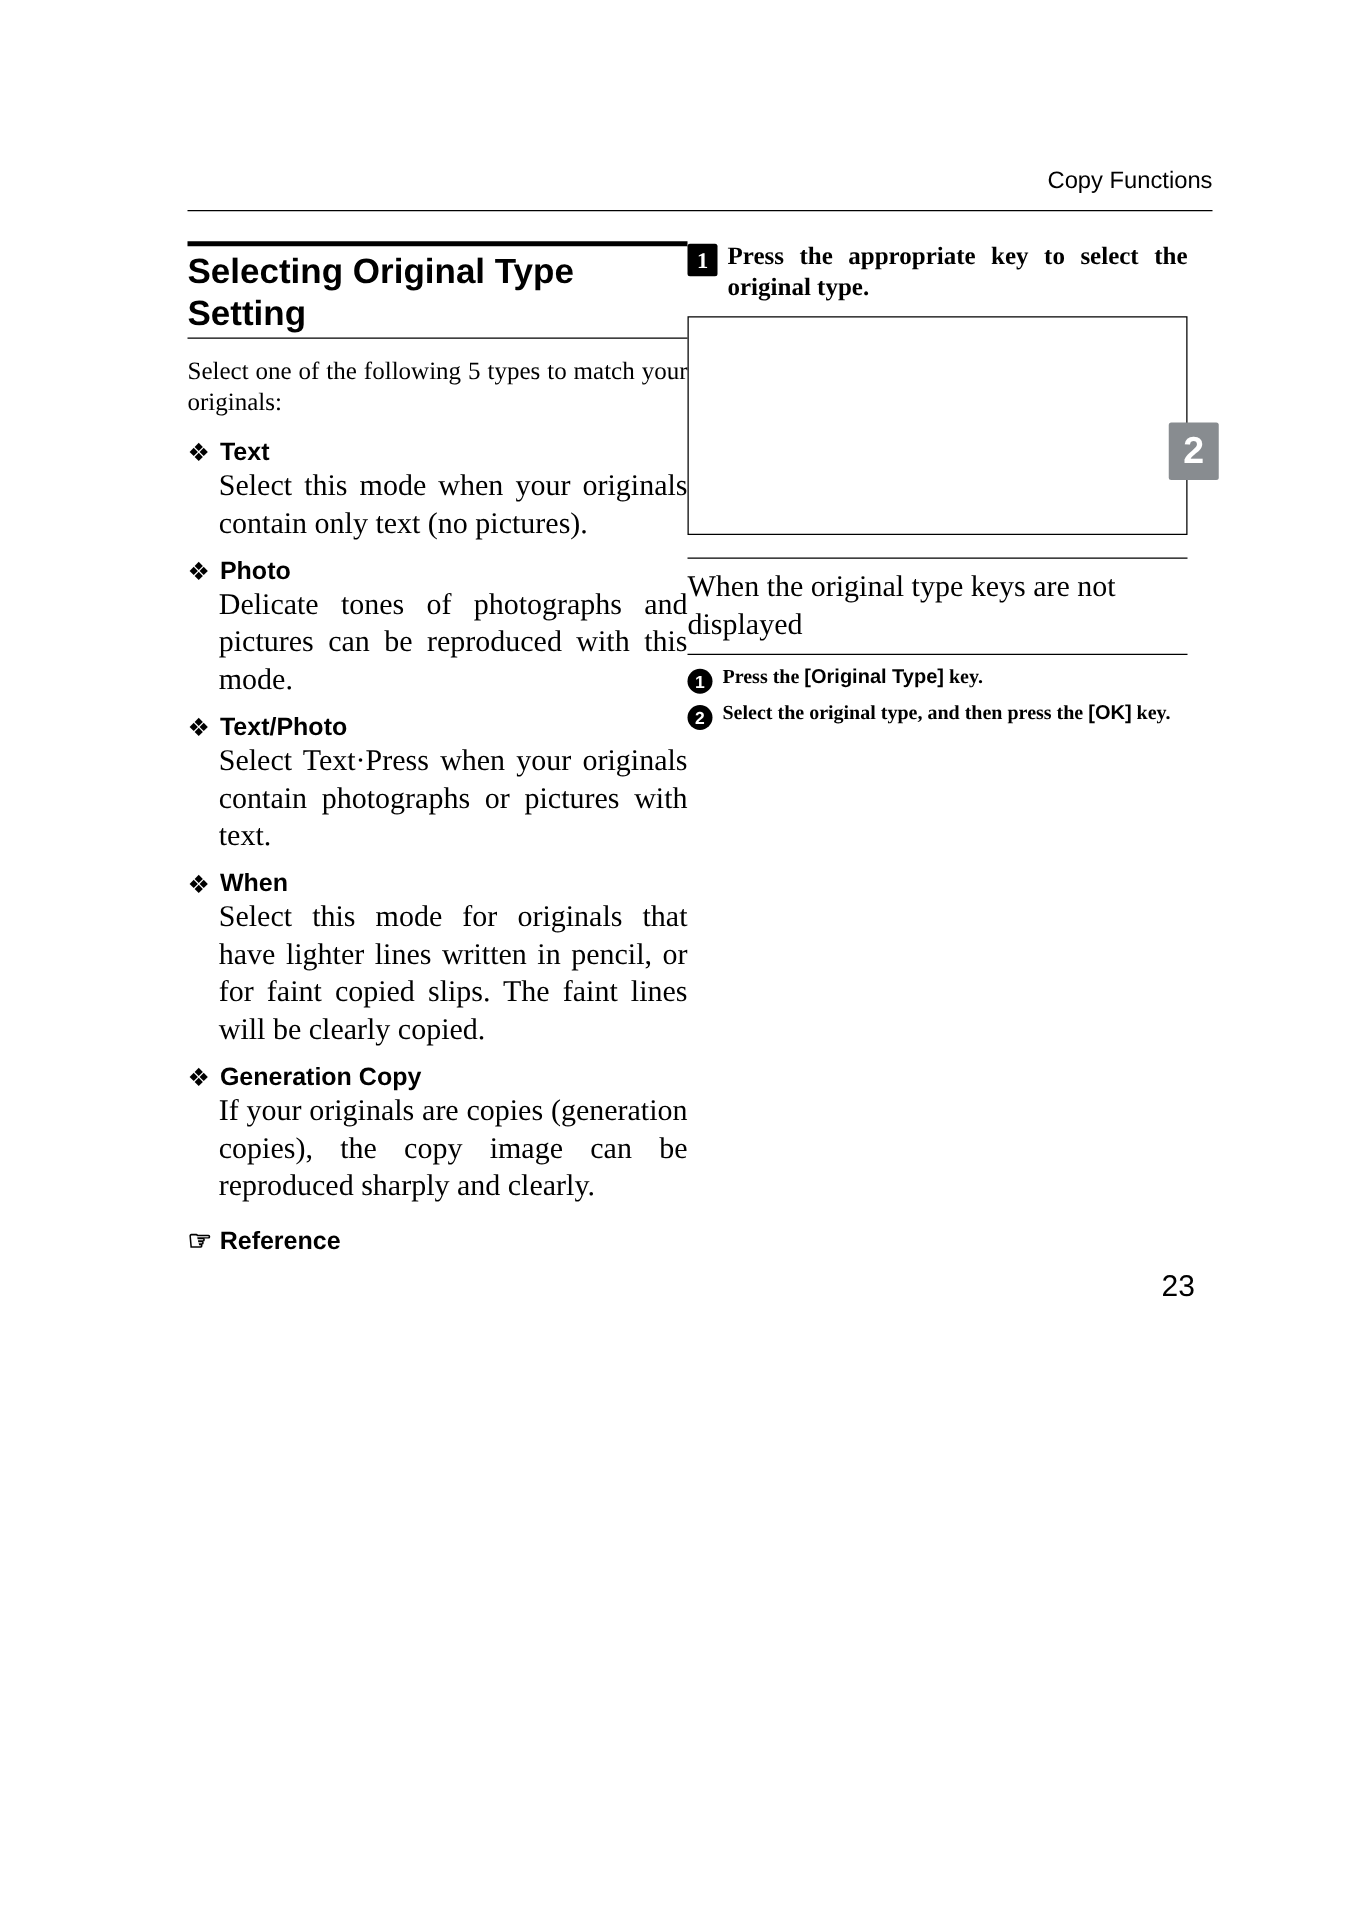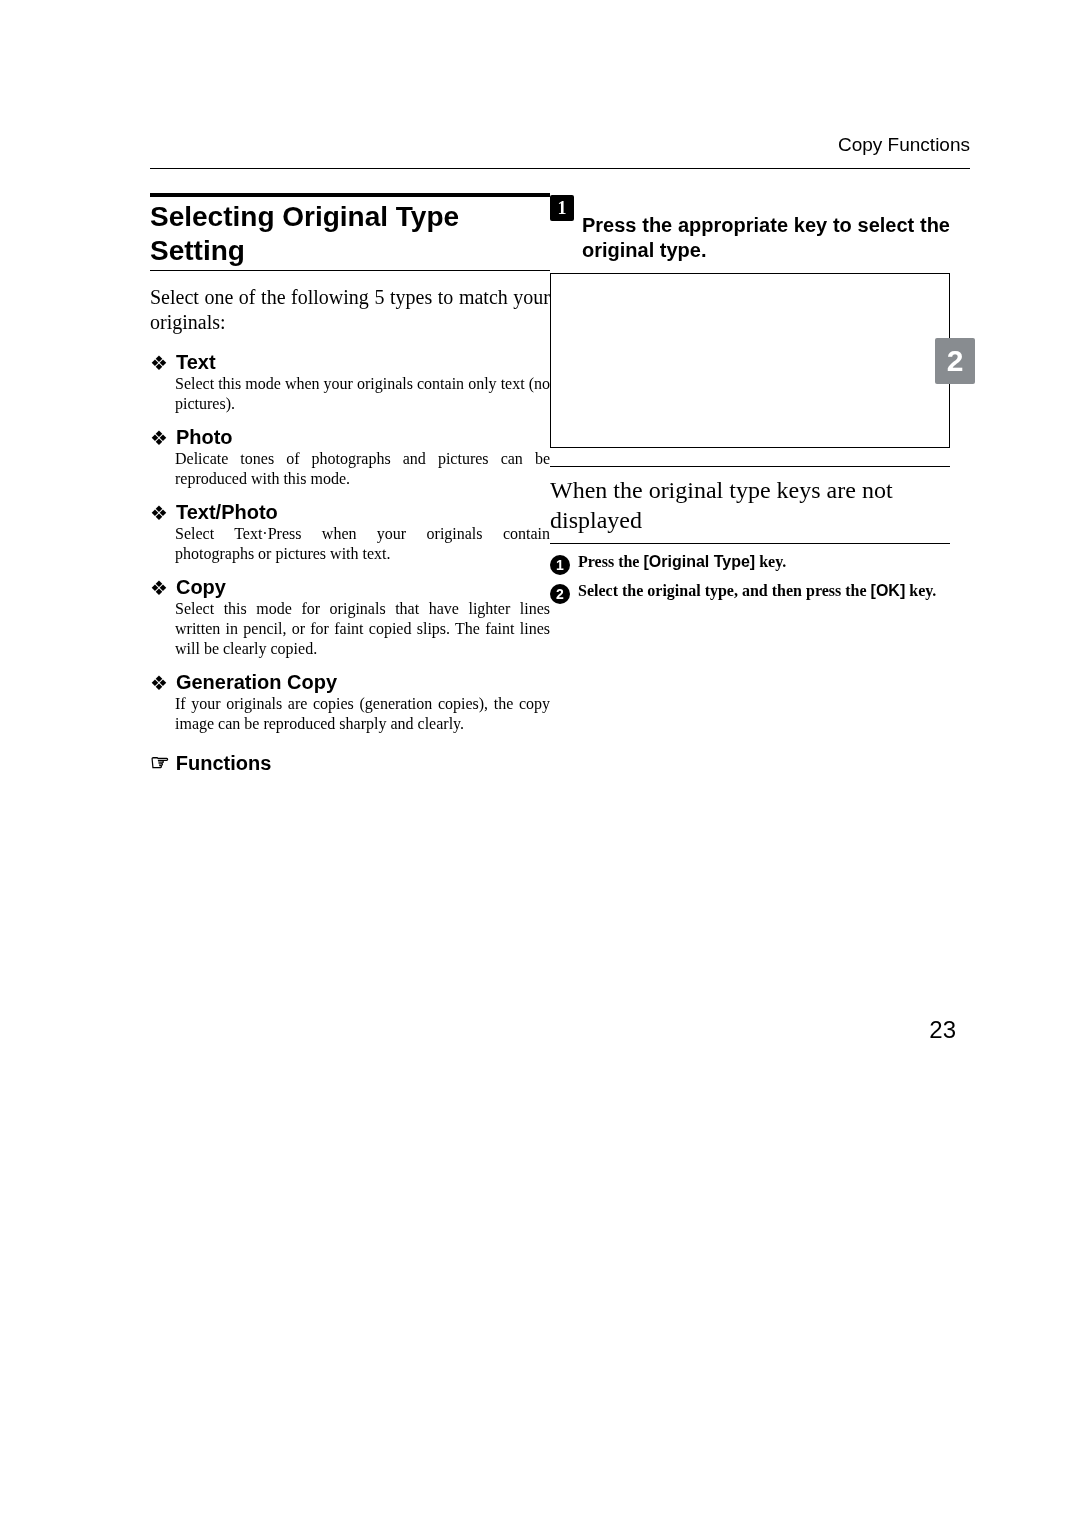--- a/index.html
+++ b/index.html
@@ -11,28 +11,28 @@
   .content-area { position: absolute; top: 193px; left: 150px; right: 130px; display: flex; }
   .column { flex: 1; }
   .title-bar-thick { border-top: 4px solid #000; margin-bottom: 3px; }
   .title-bar-thin { border-top: 1px solid #000; margin-top: 3px; margin-bottom: 14px; }
   .main-title { font-family: Arial, Helvetica, sans-serif; font-weight: bold; font-size: 28px; line-height: 1.2; }
   .intro { font-size: 20px; line-height: 1.25; margin-bottom: 16px; text-align: justify; }
   .item { margin-bottom: 12px; }
   .item-head { display: flex; align-items: center; gap: 8px; }
   .diamond-icon { font-size: 20px; line-height: 1; }
   .item-title { font-family: Arial, Helvetica, sans-serif; font-weight: bold; font-size: 20px; }
-  .item-body { font-size: 16px; line-height: 1.25; margin-left: 25px; text-align: justify; }
+  .item-body { font-size: 24px; line-height: 1.25; margin-left: 25px; text-align: justify; }
   .reference-head { display: flex; align-items: center; gap: 6px; margin-top: 16px; margin-bottom: 4px; }
   .ref-icon { font-size: 22px; font-weight: bold; }
   .ref-title { font-family: Arial, Helvetica, sans-serif; font-weight: bold; font-size: 20px; }
   .ref-body { font-size: 20px; line-height: 1.25; margin-left: 25px; text-align: justify; }
   .step-row { display: flex; align-items: flex-start; gap: 8px; margin-bottom: 6px; }
   .step-number-box { display: inline-flex; align-items: center; justify-content: center; width: 24px; height: 26px; background: #000; color: #fff; font-family: Georgia, serif; font-weight: bold; font-size: 18px; border-radius: 2px; flex-shrink: 0; margin-top: 2px; }
-  .step-text { font-family: Liberation Sans, sans-serif; font-weight: bold; font-size: 20px; line-height: 1.25; text-align: justify; flex: 1; margin-top: 20px; }
+  .step-text { font-family: Liberation Serif, serif; font-weight: bold; font-size: 20px; line-height: 1.25; text-align: justify; flex: 1; }
   .screenshot-placeholder { border: 1px solid #000; height: 175px; margin: 10px 0 18px 0; }
   .subsection-bar { border-top: 1px solid #000; margin-bottom: 8px; }
   .subsection-title { font-family: Liberation Serif, serif; font-size: 24px; line-height: 1.25; margin-bottom: 8px; }
   .sub-step-row { display: flex; align-items: flex-start; gap: 8px; margin-bottom: 6px; }
   .circle-num { display: inline-flex; align-items: center; justify-content: center; width: 20px; height: 20px; background: #000; color: #fff; border-radius: 50%; font-family: Arial, sans-serif; font-weight: bold; font-size: 14px; flex-shrink: 0; margin-top: 3px; }
   .sub-step-text { font-family: Georgia, serif; font-weight: bold; font-size: 16px; line-height: 1.25; flex: 1; text-align: justify; }
   .sans-inline { font-family: Arial, Helvetica, sans-serif; }
   .page-tab { position: absolute; right: 105px; top: 338px; width: 40px; height: 46px; background: #888c90; color: #fff; display: flex; align-items: center; justify-content: center; font-family: Arial, sans-serif; font-weight: bold; font-size: 30px; border-radius: 2px; }
   .page-number { position: absolute; right: 124px; bottom: 72px; font-family: Arial, Helvetica, sans-serif; font-size: 24px; }
 </style>
@@ -75,36 +75,36 @@
         <div class="item-head">
           <span class="diamond-icon">❖</span>
           <span class="item-title">Text/Photo</span>
         </div>
         <div class="item-body">Select Text·Press when your originals contain photographs or pictures with text.</div>
       </div>
 
       <div class="item">
         <div class="item-head">
           <span class="diamond-icon">❖</span>
-          <span class="item-title">Copy</span>
+          <span class="item-title">When</span>
         </div>
         <div class="item-body">Select this mode for originals that have lighter lines written in pencil, or for faint copied slips. The faint lines will be clearly copied.</div>
       </div>
 
       <div class="item">
         <div class="item-head">
           <span class="diamond-icon">❖</span>
           <span class="item-title">Generation Copy</span>
         </div>
         <div class="item-body">If your originals are copies (generation copies), the copy image can be reproduced sharply and clearly.</div>
       </div>
 
       <div class="reference-head">
         <span class="ref-icon">☞</span>
-        <span class="ref-title">Functions</span>
+        <span class="ref-title">Reference</span>
       </div>
     </div>
 
     <div class="column">
       <div class="step-row">
         <span class="step-number-box">1</span>
         <span class="step-text">Press the appropriate key to select the original type.</span>
       </div>
 
       <div class="screenshot-placeholder"></div>

